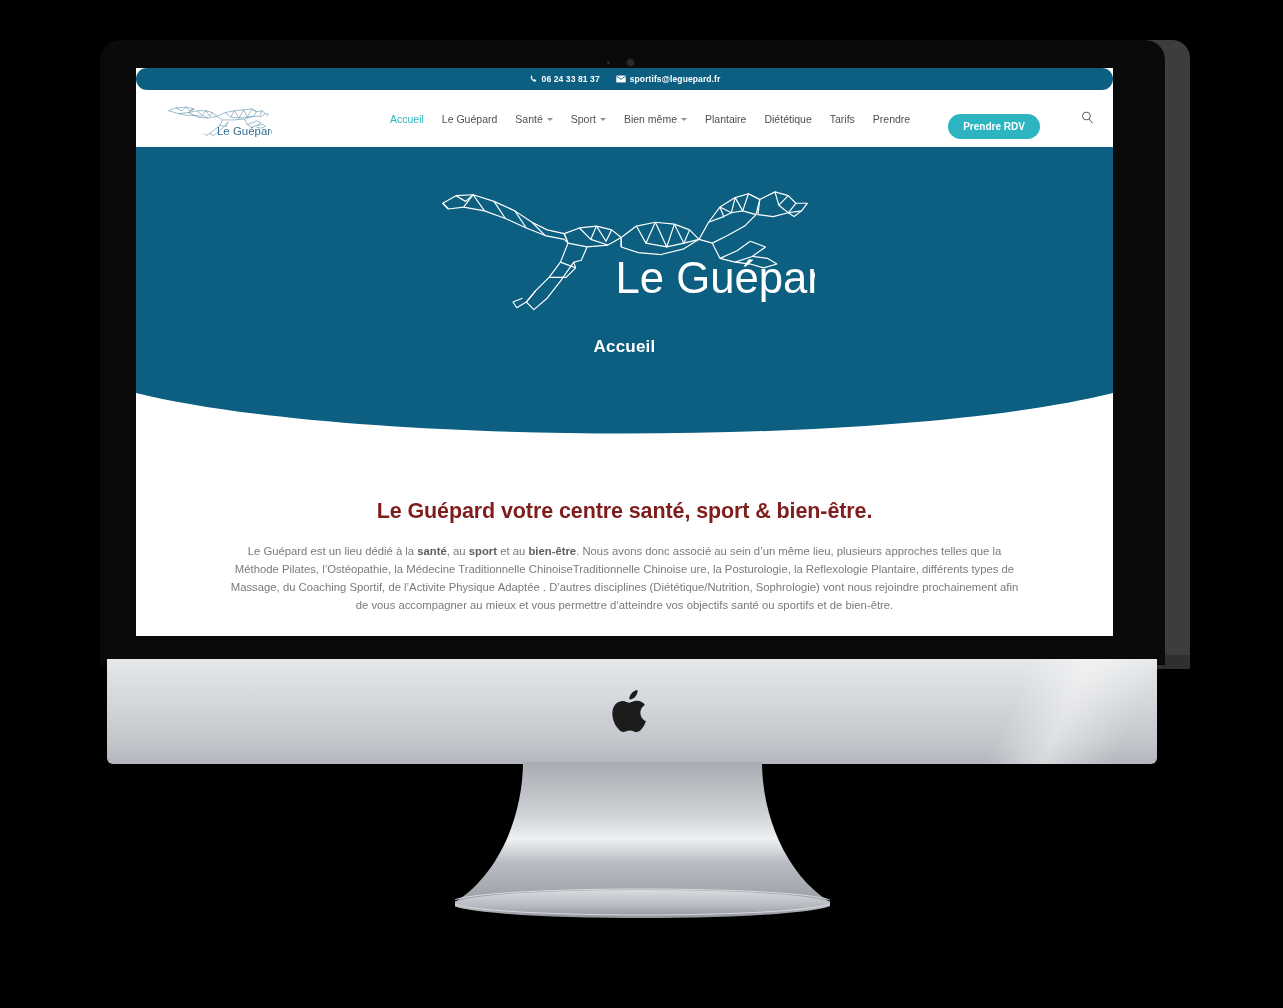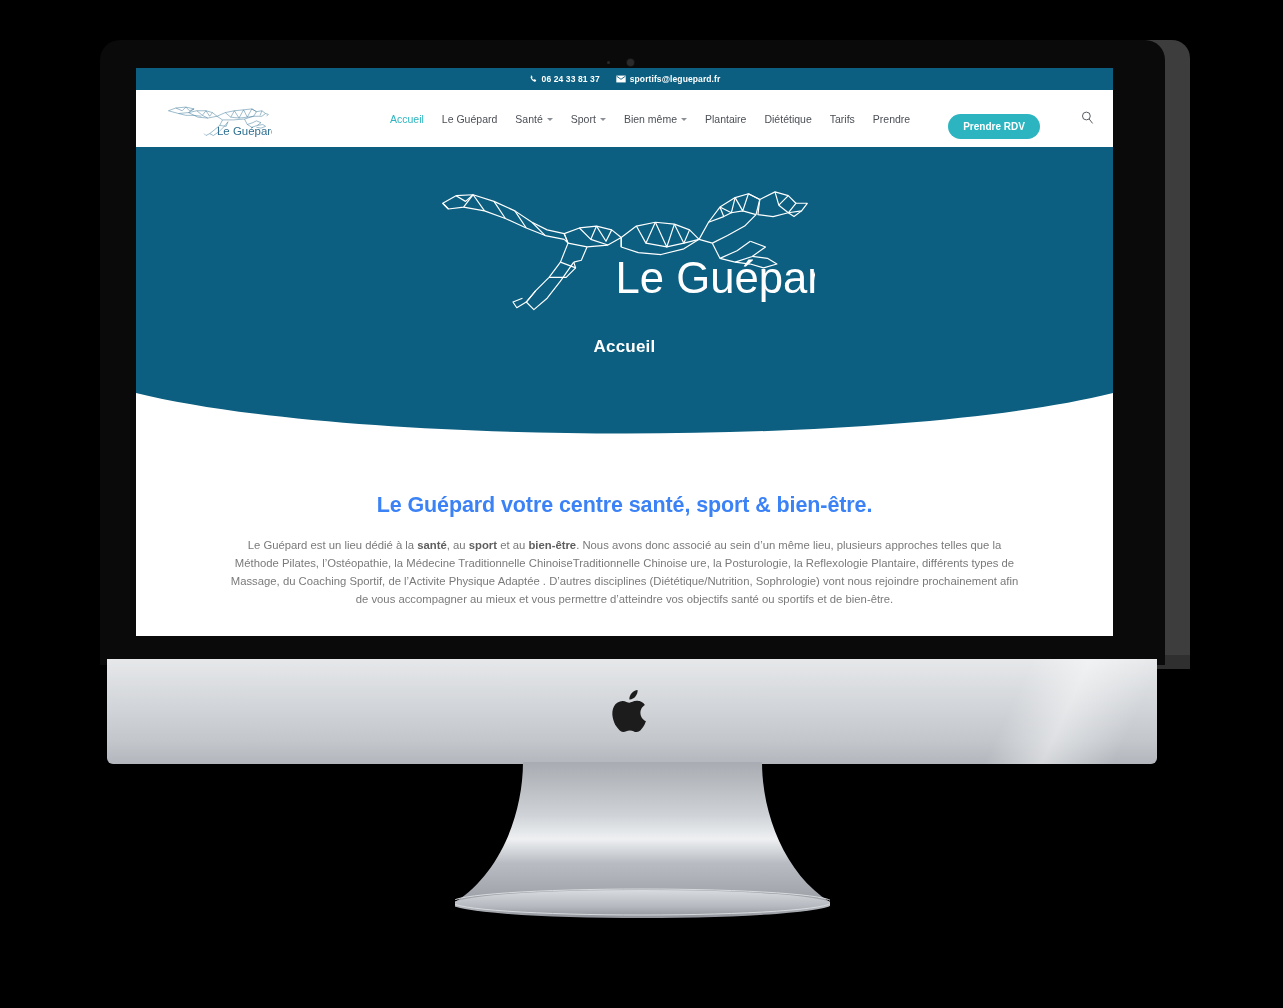--- a/index.html
+++ b/index.html
@@ -51,20 +51,21 @@
     overflow: hidden;
   }
 
   
   .topbar {
     height: 22px; background: #0c5f80;
     display: flex; align-items: center; justify-content: center;
     gap: 16px;
     color: #ffffff; font-size: 8.5px; font-weight: bold;
     letter-spacing: .1px;
+    border-radius: 11px;
   }
   .topbar .tb-item { display: flex; align-items: center; gap: 4px; }
   .topbar svg { display: block; }
 
   
   .header {
     height: 57px; background: #ffffff;
     display: flex; align-items: center;
     padding: 0 22px 0 26px;
     position: relative;
@@ -121,22 +122,23 @@
   .hero-logo svg { width: 100%; height: 100%; display: block; }
   .hero-title {
     margin-top: 16px;
     color: #ffffff; font-size: 17px; font-weight: bold;
     letter-spacing: .2px;
   }
 
   
   .content { background: #fff; padding: 46px 0 0 0; text-align: center; }
   .section-title {
-    color: #3b82f6; font-size: 21.5px; font-weight: bold;
+    color: #7f1d1d; font-size: 21.5px; font-weight: bold;
     letter-spacing: -.1px;
+    margin-top: 6px;
   }
   .section-body {
     margin: 18px auto 12px auto;
     width: 790px;
     color: #7a7a7a; font-size: 11.3px; line-height: 18px;
     text-align: center;
   }
   .section-body b { color: #5f5f5f; font-weight: bold; }
 
   

